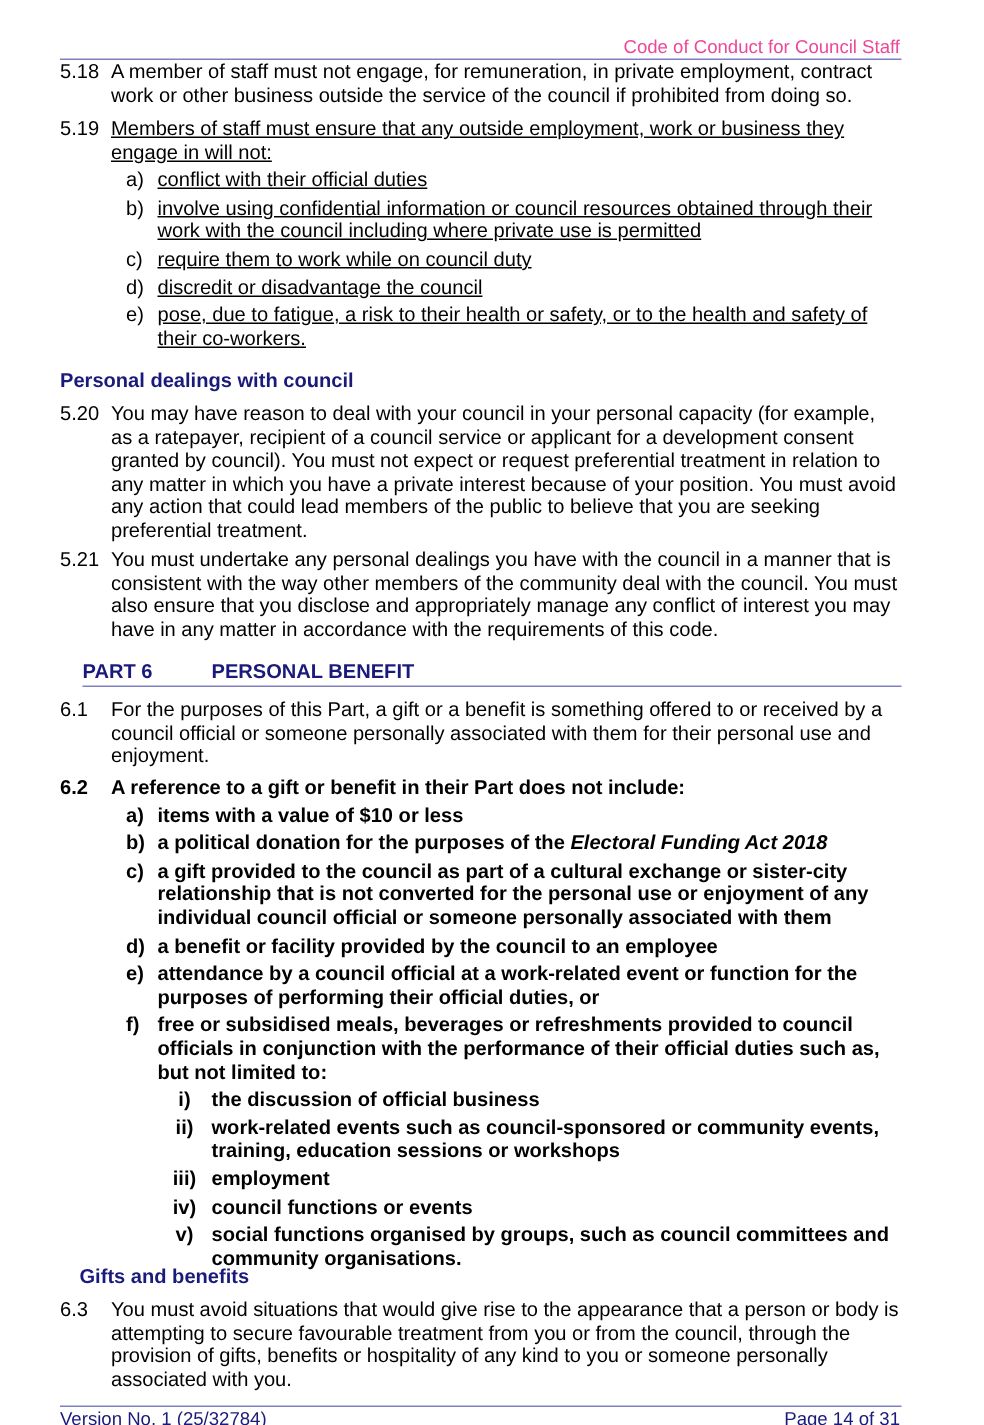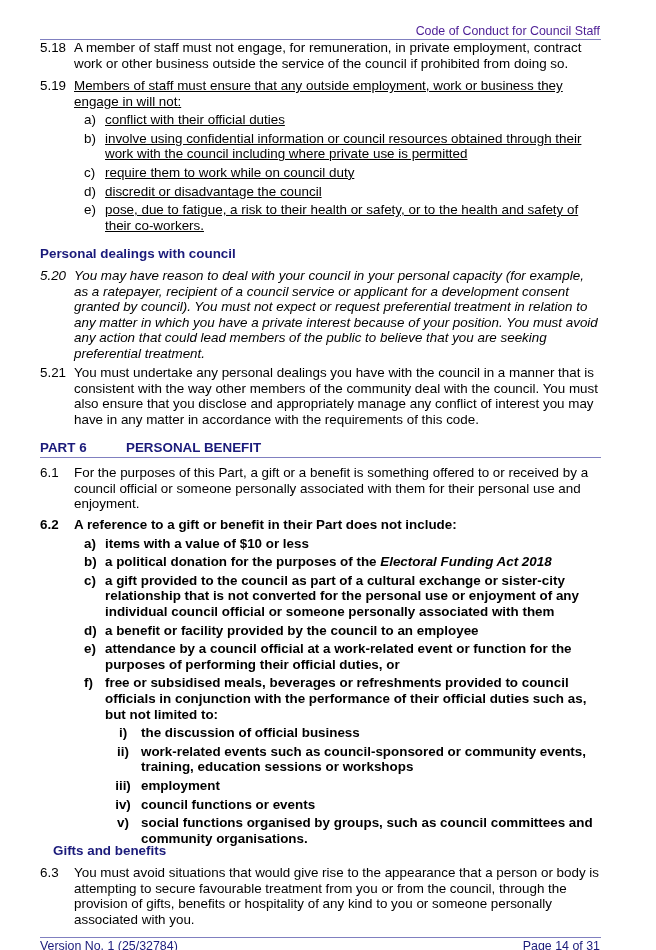--- a/index.html
+++ b/index.html
@@ -3,41 +3,41 @@
 <meta charset="utf-8">
 <style>
   html, body { margin: 0; padding: 0; background: #ffffff; }
   body {
     width: 656px; height: 950px; position: relative; overflow: hidden;
     font-family: "Liberation Sans", sans-serif; color: #000000;
     font-size: 13.4px; line-height: 15.6px;
   }
   .header-title {
     position: absolute; right: 56px; top: 24px;
-    color: #4c1d95; font-size: 12.4px; line-height: 14px; text-align: right;
+    color: #ec4899; font-size: 12.4px; line-height: 14px; text-align: right;
   }
   .header-rule {
     position: absolute; left: 40px; right: 55px; top: 39px;
     border-top: 1px solid #8080c0;
   }
   .para { position: absolute; left: 40px; right: 55px; }
   .num { position: absolute; left: 0; top: 0; }
   .ptext { margin-left: 34px; }
   .item { position: relative; margin-left: 44px; margin-top: 3px; }
   .item .lbl { position: absolute; left: 0; top: 0; }
   .item .itxt { margin-left: 21px; }
   .sub { position: relative; margin-left: 70px; margin-top: 3px; }
   .sub .lbl { position: absolute; left: 0; width: 26px; text-align: center; }
   .sub .itxt { margin-left: 31px; }
   .heading {
     position: absolute; left: 40px; color: #1a1a7a; font-weight: bold;
     font-size: 13.4px;
   }
   .part-heading {
-    position: absolute; left: 40px; right: 55px; top: 440px;
+    position: absolute; left: 55px; right: 55px; top: 440px;
     color: #1a1a7a; font-weight: bold; font-size: 13.4px;
     border-bottom: 1px solid #8080c0; padding-bottom: 1px;
   }
   .part-heading .part-no { display: inline-block; width: 86px; }
   .footer-rule {
     position: absolute; left: 40px; right: 55px; top: 937px;
     border-top: 1px solid #8080c0;
   }
   .footer-left {
     position: absolute; left: 40px; top: 939px; color: #1a1a7a;
@@ -82,21 +82,21 @@
       <div class="itxt">discredit or disadvantage the council</div>
     </div>
   <div class="item">
       <span class="lbl">e)</span>
       <div class="itxt">pose, due to fatigue, a risk to their health or safety, or to the health and safety of their co-workers.</div>
     </div>
 </div>
 
 <div class="heading" style="top:246px;">Personal dealings with council</div>
 
-<div class="para" style="top:268px;font-style:italic;">
+<div class="para" style="top:268px;">
   <span class="num">5.20</span>
   <div class="ptext">You may have reason to deal with your council in your personal capacity (for example, as a ratepayer, recipient of a council service or applicant for a development consent granted by council). You must not expect or request preferential treatment in relation to any matter in which you have a private interest because of your position. You must avoid any action that could lead members of the public to believe that you are seeking preferential treatment.</div>
 </div>
 
 <div class="para" style="top:365px;">
   <span class="num">5.21</span>
   <div class="ptext">You must undertake any personal dealings you have with the council in a manner that is consistent with the way other members of the community deal with the council. You must also ensure that you disclose and appropriately manage any conflict of interest you may have in any matter in accordance with the requirements of this code.</div>
 </div>
 
 <div class="part-heading">

